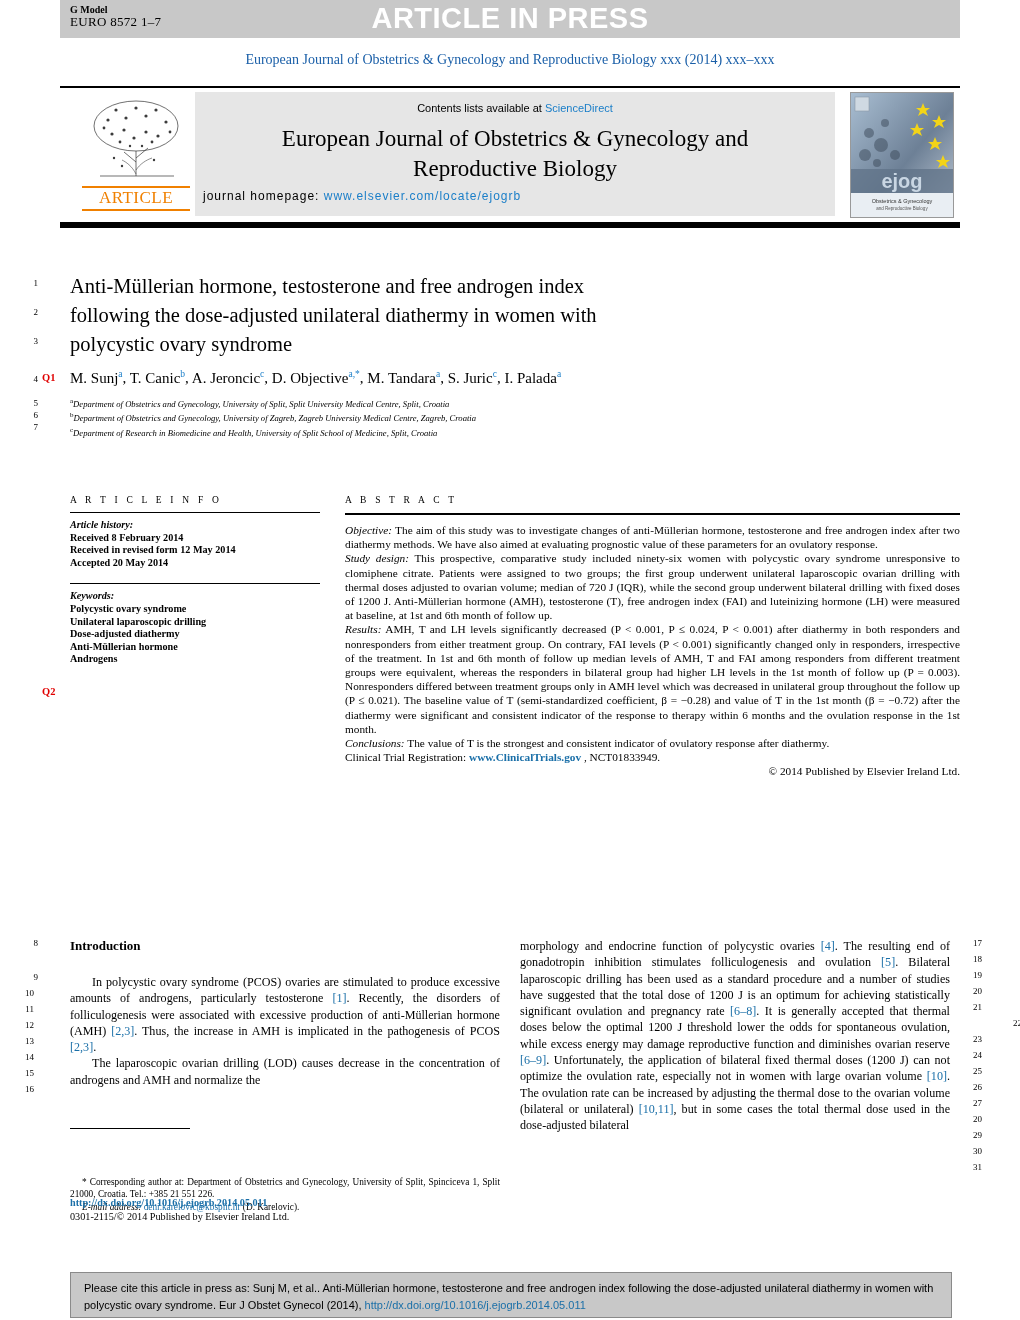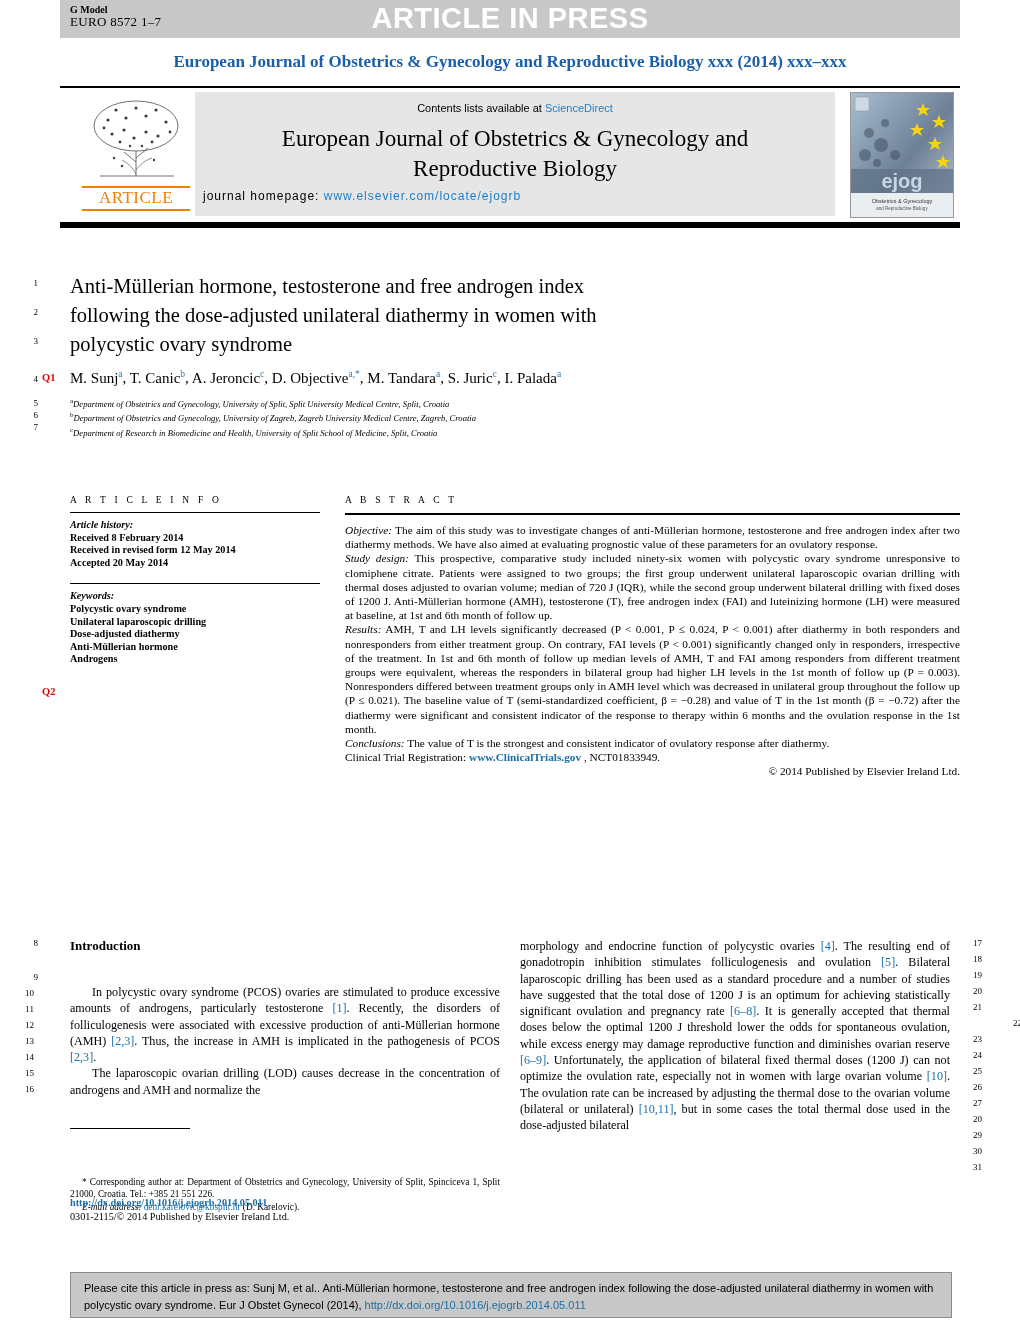--- a/index.html
+++ b/index.html
@@ -29,21 +29,21 @@
     text-align:center;
     font-family:"Liberation Sans", sans-serif;
     font-weight:bold; font-size:29px; letter-spacing:0.5px;
     color:#ffffff;
   }
 
   .journal-line {
     position:absolute; left:60px; top:52px; width:900px;
     text-align:center;
     font-family:"Liberation Serif", serif;
-    font-size:17px; font-weight:bold; color:#1a5fa8;
+    font-size:14px; font-weight:normal; color:#1a5fa8;
   }
 
   .rule-top  { position:absolute; left:60px; top:86px; width:900px; height:1.5px; background:#000; }
   .rule-bot  { position:absolute; left:60px; top:222px; width:900px; height:6px;  background:#000; }
 
   
   .masthead { position:absolute; left:60px; top:90px; width:900px; height:128px; }
   .elsevier-logo {
     position:absolute; left:8px; top:2px; width:120px; height:124px;
   }
@@ -381,21 +381,21 @@
   <div class="lnum" style="left:968px; top:1066px;">25</div>
   <div class="lnum" style="left:968px; top:1082px;">26</div>
   <div class="lnum" style="left:968px; top:1098px;">27</div>
   <div class="lnum" style="left:968px; top:1114px;">20</div>
   <div class="lnum" style="left:968px; top:1130px;">29</div>
   <div class="lnum" style="left:968px; top:1146px;">30</div>
   <div class="lnum" style="left:968px; top:1162px;">31</div>
 
   <div class="colL">
     <div class="h2">Introduction</div>
-    <div class="body-txt" style="margin-top:30px;">
+    <div class="body-txt" style="margin-top:20px;">
       <p><span>In polycystic ovary syndrome (PCOS) ovaries are stimulated to produce excessive amounts of androgens, particularly testosterone </span><span class="ref">[1]</span><span>. Recently, the disorders of folliculogenesis were associated with excessive production of anti-Müllerian hormone (AMH) </span><span class="ref">[2,3]</span><span>. Thus, the increase in AMH is implicated in the pathogenesis of PCOS </span><span class="ref">[2,3]</span><span>.</span></p>
       <p>The laparoscopic ovarian drilling (LOD) causes decrease in the concentration of androgens and AMH and normalize the</p>
     </div>
   </div>
 
   <div class="colR">
     <div class="body-txt">
       <p style="text-indent:0;"><span>morphology and endocrine function of polycystic ovaries </span><span class="ref">[4]</span><span>. The resulting end of gonadotropin inhibition stimulates folliculogenesis and ovulation </span><span class="ref">[5]</span><span>. Bilateral laparoscopic drilling has been used as a standard procedure and a number of studies have suggested that the total dose of 1200 J is an optimum for achieving statistically significant ovulation and pregnancy rate </span><span class="ref">[6–8]</span><span>. It is generally accepted that thermal doses below the optimal 1200 J threshold lower the odds for spontaneous ovulation, while excess energy may damage reproductive function and diminishes ovarian reserve </span><span class="ref">[6–9]</span><span>. Unfortunately, the application of bilateral fixed thermal doses (1200 J) can not optimize the ovulation rate, especially not in women with large ovarian volume </span><span class="ref">[10]</span><span>. The ovulation rate can be increased by adjusting the thermal dose to the ovarian volume (bilateral or unilateral) </span><span class="ref">[10,11]</span><span>, but in some cases the total thermal dose used in the dose-adjusted bilateral</span></p>
     </div>
   </div>

